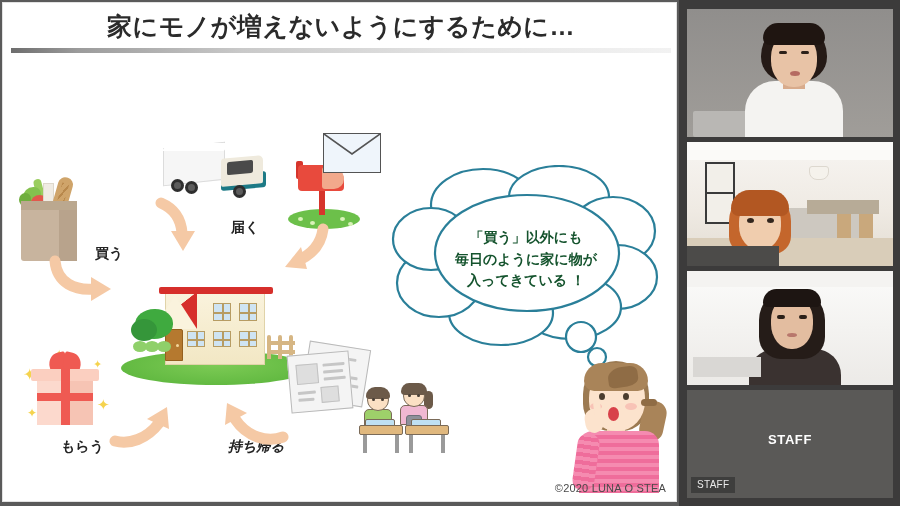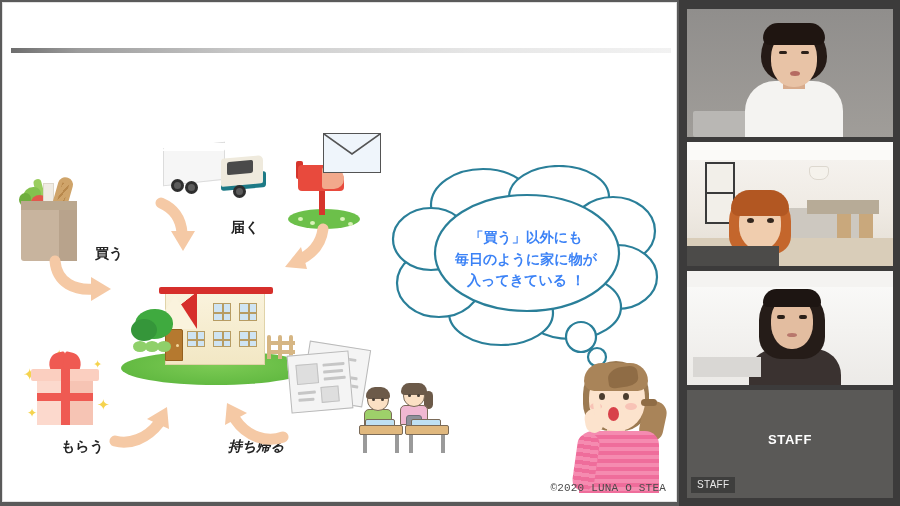--- a/index.html
+++ b/index.html
@@ -297,21 +297,21 @@
 
   
   .arrow { position: absolute; }
   .arrow svg { display: block; overflow: visible; }
 
   
   #bubble { position: absolute; left: 388px; top: 32px; width: 270px; height: 202px; }
   #bubble svg { position: absolute; left: 0; top: 0; }
   #bubble-text {
     position: absolute; left: 28px; top: 62px; width: 214px;
-    text-align: center; font-size: 14px; font-weight: bold; color: #3b82f6;
+    text-align: center; font-size: 14px; font-weight: bold; color: #14532d;
     line-height: 1.55; white-space: pre-line;
   }
 
   
   #girl { position: absolute; left: 560px; top: 222px; width: 112px; height: 138px; }
   #girl .hair-back { position: absolute; left: 20px; top: 6px; width: 66px; height: 70px;
                      background: #9c7a52; border-radius: 34px 34px 28px 28px; }
   #girl .face { position: absolute; left: 26px; top: 14px; width: 56px; height: 62px;
                 background: #fce3cd; border-radius: 46% 46% 48% 48%; }
   #girl .fringe { position: absolute; left: 21px; top: 8px; width: 64px; height: 28px;
@@ -337,21 +337,21 @@
                background: repeating-linear-gradient(to bottom, #f58bb0 0 4px, #ef6d9b 4px 8px);
                border-radius: 11px; transform: rotate(8deg); }
   #girl .hand { position: absolute; left: 22px; top: 54px; width: 18px; height: 24px;
                 background: #fce3cd; border-radius: 9px; transform: rotate(-10deg); }
   #girl .finger { position: absolute; left: 31px; top: 46px; width: 7px; height: 18px;
                   background: #fce3cd; border-radius: 4px; transform: rotate(-8deg); }
 
   
   #copyright {
     position: absolute; right: 10px; bottom: 7px;
-    font-size: 11px; color: #4a4a4a; letter-spacing: .2px; font-family: Liberation Mono, monospace;
+    font-size: 11px; color: #4a4a4a; letter-spacing: .2px;
   }
 
   
   #video-rail {
     position: absolute; left: 679px; top: 0; width: 221px; height: 506px;
     background: #3c3b3b;
   }
   .tile { position: absolute; left: 8px; width: 206px; overflow: hidden; background: #6b6b6b; }
   .tile.active { outline: 3px solid #c5e639; outline-offset: -3px; }
 
@@ -430,20 +430,23 @@
   }
 </style>
 </head>
 <body>
 
 <div id="app">
 
   <div id="slide-area">
     <div id="slide">
 
+      <div id="title-bar">
+        <span id="slide-title">家にモノが増えないようにするために…</span>
+      </div>
       <div id="title-rule"></div>
 
 
       <div id="diagram">
 
         <div id="bag">
           <div class="celery"></div>
             <div class="lettuce"></div>
             <div class="lettuce2"></div>
           <div class="tomato"></div>

